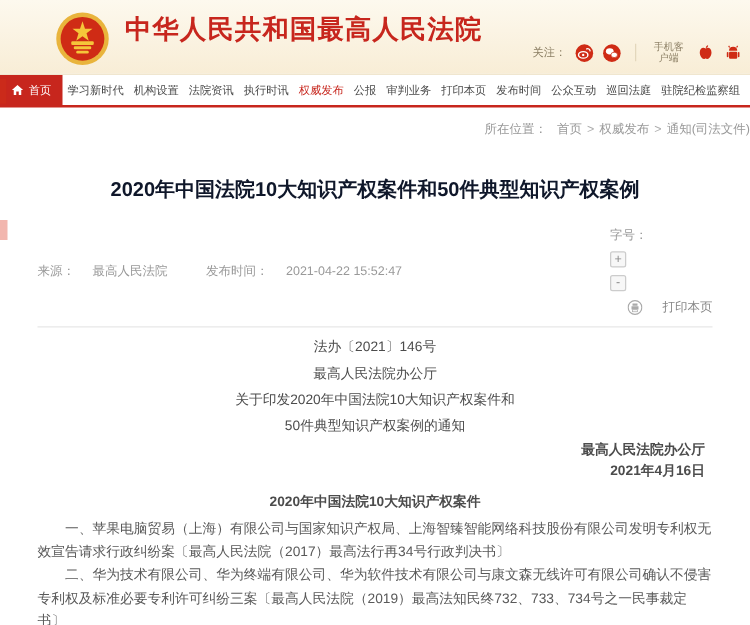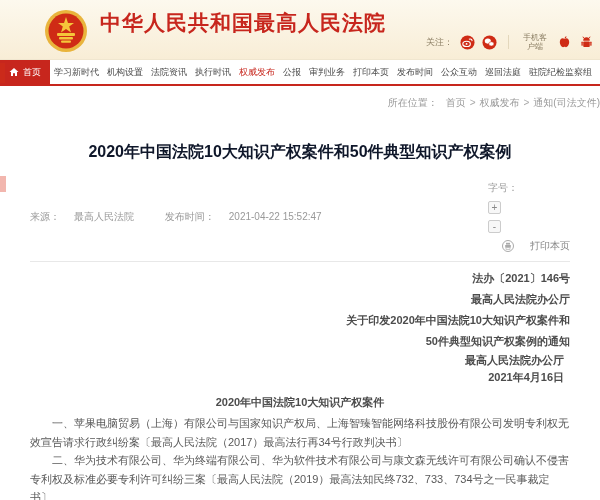--- a/index.html
+++ b/index.html
@@ -41,21 +41,21 @@
     color:#0f172a; }
   .meta-row { margin-top:18px; display:flex; align-items:center; font-size:10px; color:#999; }
   .meta-left span { margin-right:14px; }
   .meta-right { margin-left:auto; display:flex; align-items:flex-start; gap:6px;flex-direction:column; }
   .fs-btn { width:13px; height:13px; border:1px solid #ccc; background:#f7f7f7; color:#888;
     font-size:10px; line-height:11px; text-align:center; cursor:pointer; border-radius:2px; }
   .print { display:flex; align-items:center; gap:16px; margin-left:14px; cursor:pointer; color:#888; }
   .divider { height:1px; background:#e8e8e8; margin:8px 0 6px 0; }
 
   .doc { font-size:11px; color:#595959; }
-  .doc-center { text-align:right; font-weight:bold; color:#4c4c4c; line-height:21px; }
+  .doc-center { text-align:center; font-weight:normal; color:#4c4c4c; line-height:21px; }
   .doc-no { margin-top:6px; }
   .doc-body p { line-height:19.5px; }
   .salutation { margin-top:4px; }
   .indent { text-indent:2em; }
   .sig { text-align:right; line-height:17px; padding-right:6px; font-weight:bold; color:#4c4c4c; }
   .section-heading { text-align:center; font-weight:bold; color:#4c4c4c; margin-top:6px; line-height:20px; }
   .case-list { margin-top:2px; }
   .case-item { text-indent:2em; line-height:18.5px; }
 
   

